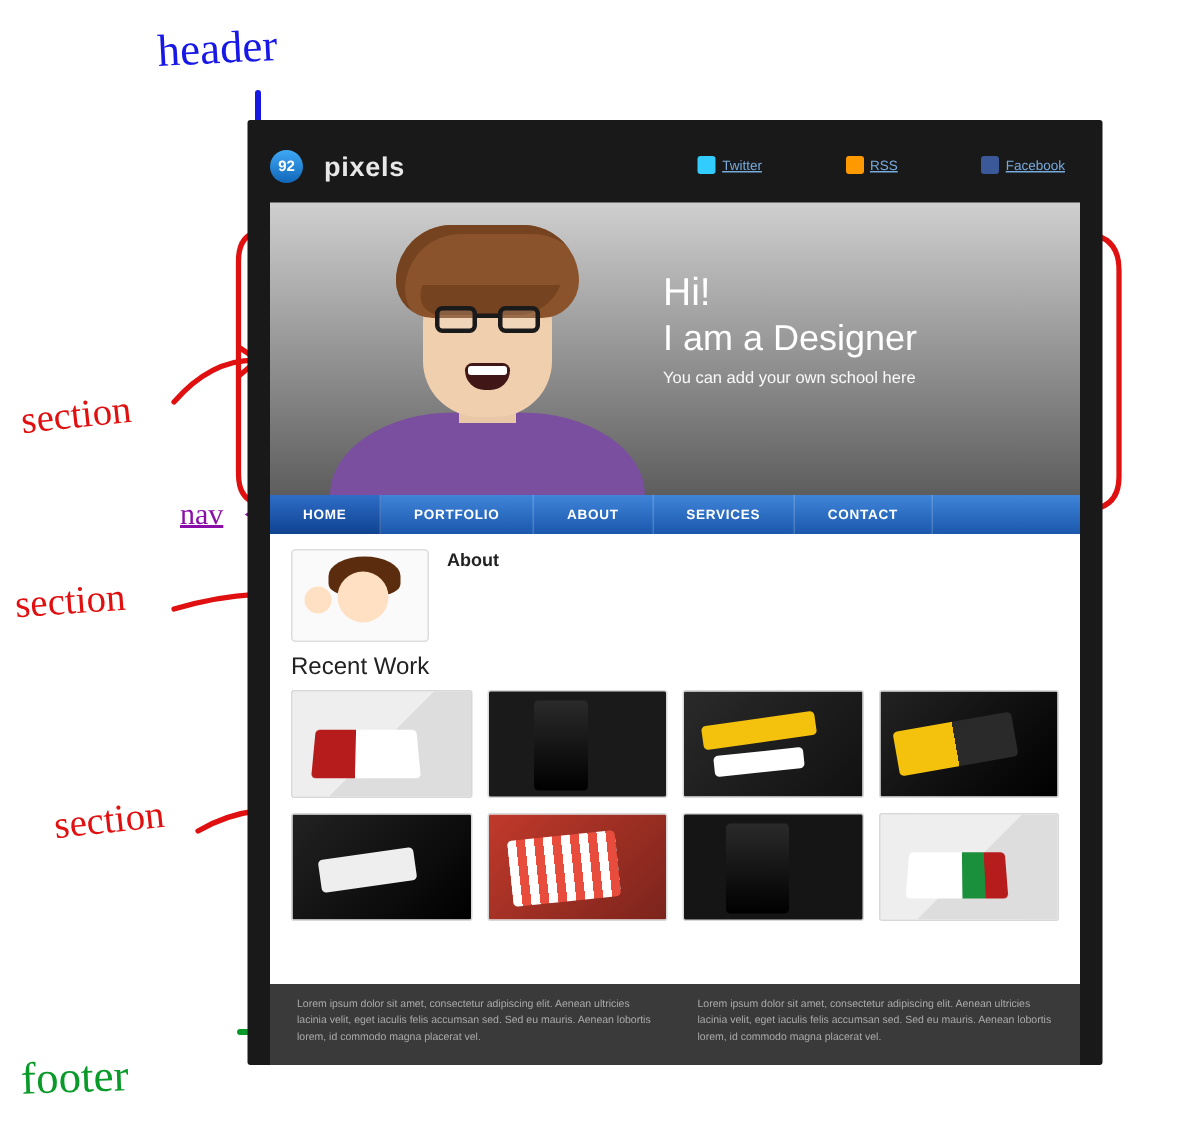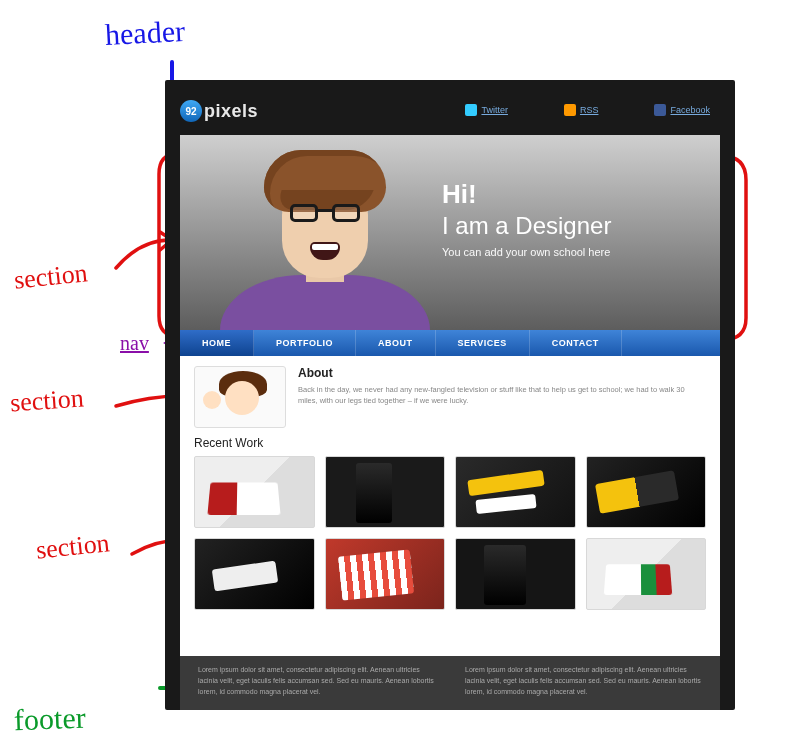--- a/index.html
+++ b/index.html
@@ -17,21 +17,21 @@
   .page-bg {
     position: absolute;
     left: 165px; top: 80px;
     width: 570px; height: 630px;
     background: #191919;
     border-radius: 2px;
   }
 
   
   .hdr { position: absolute; left: 180px; top: 100px; width: 540px; height: 30px; }
-  .logo { display: flex; align-items: center; gap: 2px; }
+  .logo { display: flex; align-items: center; gap: 14px; }
   .logo-badge {
     width: 22px; height: 22px; border-radius: 50%;
     background: linear-gradient(#3fa9f5,#1066b8);
     display: flex; align-items: center; justify-content: center;
     color: #fff; font-size: 10px; font-weight: bold;
   }
   .logo-text { color: #e8e8e8; font-size: 18px; font-weight: 700; letter-spacing: .5px; }
   .socials { position: absolute; right: 10px; top: 4px; display: flex; gap: 12px; }
   .soc { display: flex; align-items: center; gap: 4px; color: #77aadd; font-size: 9px; text-decoration: underline; cursor: pointer; margin-left: 44px; }
   .soc-ic { width: 12px; height: 12px; border-radius: 2px; display: inline-block; }
@@ -59,21 +59,21 @@
   .fringe { position: absolute; bottom: 120px; left: 58px; width: 92px; height: 20px;
             background: #75431f; transform: skewX(-20deg); border-radius: 0 0 20px 20px; }
   .glasses { position: absolute; bottom: 108px; left: 70px; width: 70px; height: 18px; }
   .lens { position: absolute; width: 28px; height: 18px; border: 3px solid #1a1a1a; border-radius: 5px; background: rgba(255,255,255,.15); }
   .lens.l { left: 0; } .lens.r { right: 0; }
   .bridge { position: absolute; left: 28px; top: 5px; width: 14px; height: 3px; background: #1a1a1a; }
   .mouth { position: absolute; bottom: 70px; left: 90px; width: 30px; height: 18px;
            background: #401616; border-radius: 6px 6px 16px 16px; }
   .teeth { position: absolute; top: 2px; left: 2px; right: 2px; height: 6px; background: #fff; border-radius: 2px; }
   .hero-text { position: absolute; right: 28px; top: 44px; color: #fff; text-align: left; width: 250px; }
-  .hero-h1 { font-size: 26px; font-weight: 700; margin-bottom: 2px; }
+  .hero-h1 { font-size: 26px; font-weight: 400; margin-bottom: 2px; }
   .hero-h2 { font-size: 24px; font-weight: 400; margin-bottom: 6px; }
   .hero-sub { font-size: 11px; opacity: .95; }
 
   
   .nav {
     position: absolute; left: 180px; top: 330px;
     width: 540px; height: 26px;
     background: linear-gradient(#3f84d8,#1a58ad);
     display: flex;
   }
@@ -91,21 +91,21 @@
     width: 540px; height: 300px; background: #fff;
   }
   .about { display: flex; gap: 12px; padding: 10px 14px 6px; }
   .avatar-box { width: 92px; height: 62px; border: 1px solid #ddd; border-radius: 3px; background: #fafafa; position: relative; flex: 0 0 auto; }
   .toon-face { position:absolute; left:30px; top:14px; width:34px; height:34px; background:#ffe0c2; border-radius:50%; }
   .toon-hair { position:absolute; left:24px; top:4px; width:48px; height:26px; background:#5b2d0e; border-radius:50% 50% 30% 30%; }
   .toon-hand { position:absolute; left:8px; top:24px; width:18px; height:18px; background:#ffe0c2; border-radius:50%; }
   .about-h { font-size: 12px; font-weight: bold; color:#222; margin-bottom: 4px; }
   .about-p { font-size: 7.5px; line-height: 1.5; color:#888; margin-bottom: 4px; }
 
-  .recent-h { font-size: 12px; font-weight: 400; color:#222; margin: 2px 14px 6px; }
+  .recent-h { font-size: 16px; font-weight: 400; color:#222; margin: 2px 14px 6px; }
   .grid { display: grid; grid-template-columns: repeat(4, 1fr); gap: 10px; padding: 0 14px 14px; }
   .thumb { height: 72px; border: 1px solid #d8d8d8; border-radius: 2px; position: relative; overflow: hidden; cursor: pointer; }
   .th-a { background: linear-gradient(135deg,#eee 50%,#ddd 50%); }
   .th-a::after{content:"";position:absolute;left:14px;top:24px;width:70px;height:34px;background:linear-gradient(90deg,#b71c1c 40%,#fff 40%);border-radius:3px;transform:perspective(120px) rotateX(18deg);}
   .th-b { background:#1a1a1a; }
   .th-b::after{content:"";position:absolute;left:30px;top:6px;width:36px;height:60px;background:linear-gradient(#2a2a2a,#000);border-radius:3px;}
   .th-c { background: linear-gradient(135deg,#2a2a2a,#111); }
   .th-c::before{content:"";position:absolute;left:12px;top:18px;width:76px;height:16px;background:#f4c20d;border-radius:3px;transform:rotate(-8deg);}
   .th-c::after{content:"";position:absolute;left:20px;top:40px;width:60px;height:14px;background:#fff;border-radius:3px;transform:rotate(-6deg);}
   .th-d { background: linear-gradient(135deg,#222,#000); }
@@ -260,21 +260,20 @@
 
   <div class="content">
     <div class="about">
       <div class="avatar-box">
         <div class="toon-hair"></div>
           <div class="toon-face"></div>
           <div class="toon-hand"></div>
       </div>
       <div style="flex:1">
         <div class="about-h">About</div>
-        <div class="about-p">Back in the day, we never had any new-fangled television or stuff like that to help us get to school; we had to walk 30 miles, with our legs tied together – if we were lucky.</div>
       </div>
     </div>
 
     <div class="recent-h">Recent Work</div>
     <div class="grid">
       <div class="thumb th-a"></div>
       <div class="thumb th-b"></div>
       <div class="thumb th-c"></div>
       <div class="thumb th-d"></div>
       <div class="thumb th-e"></div>

